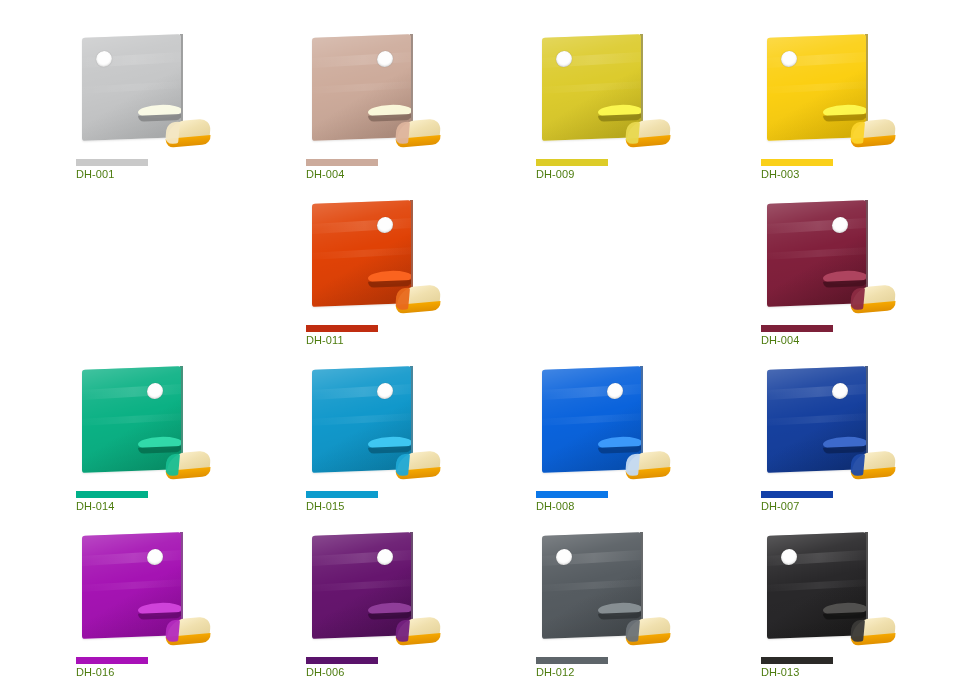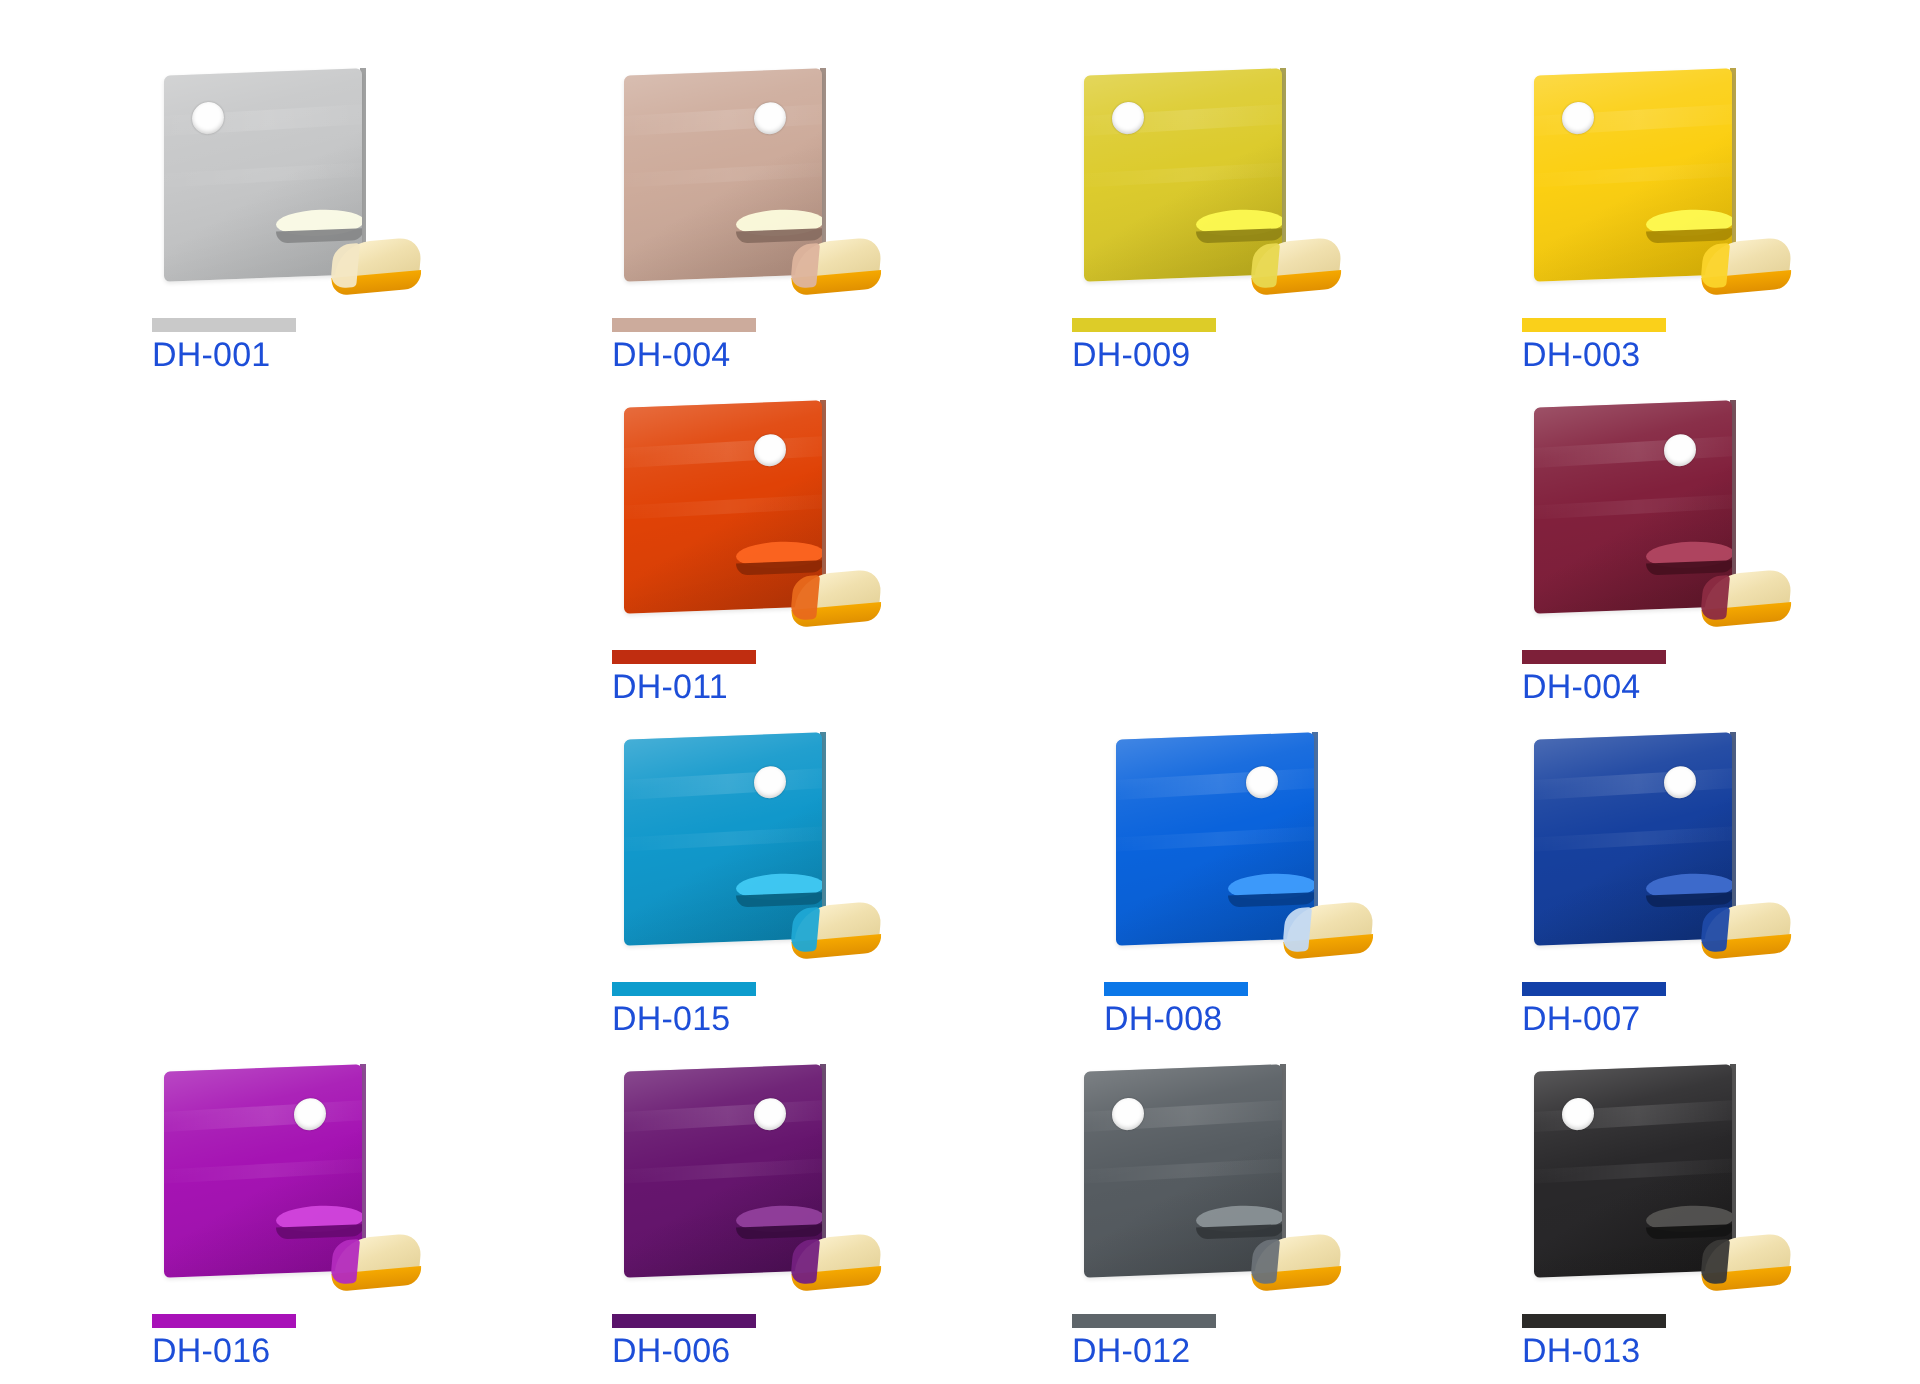--- a/index.html
+++ b/index.html
@@ -130,23 +130,23 @@
   .bar{
     position:absolute;
     left:6px;
     width:72px;
     height:7px;
   }
   
   .label{
     position:absolute;
     left:6px;
-    font-size:17px;
+    font-size:11px;
     letter-spacing:0.1px;
-    color:#1d4ed8;
+    color:#4d7c0f;
     white-space:nowrap;
   }
 </style>
 </head>
 <body style="background: rgb(255, 255, 255);">
 
 <div id="grid">
     <div class="cell" style="left: 70px; top: 26px;">
       <div class="plate-wrap">
         <div class="plate-edge" style="background: rgb(174, 176, 177);"></div>
@@ -260,41 +260,61 @@
         </div>
         <div class="chip">
           <div class="chip-body"></div>
           <div class="chip-gold"></div>
           <div class="chip-tint" style="background: rgb(140, 43, 66);"></div>
         </div>
       </div>
       <div class="bar" style="background: rgb(125, 32, 57); top: 133px;"></div>
       <div class="label" style="top: 142px;">DH-004</div>
     </div>
+    <div class="cell" style="left: 70px; top: 358px;">
+      <div class="plate-wrap">
+        <div class="plate-edge" style="background: rgb(7, 147, 105);"></div>
+        <div class="plate" style="background: linear-gradient(150deg, rgb(11, 177, 132) 0%, rgb(11, 177, 132) 55%, rgb(7, 147, 105) 100%);">
+          <div class="sheen"></div>
+          <div class="streak"></div>
+          <div class="streak2"></div>
+          <div class="hole tr"></div>
+          <div class="disc" style="background: rgb(47, 199, 155);"></div>
+          <div class="disc-edge" style="background: rgb(7, 147, 105);"></div>
+        </div>
+        <div class="chip">
+          <div class="chip-body"></div>
+          <div class="chip-gold"></div>
+          <div class="chip-tint" style="background: rgb(23, 189, 144);"></div>
+        </div>
+      </div>
+      <div class="bar" style="background: rgb(0, 176, 137); top: 133px;"></div>
+      <div class="label" style="top: 142px;">DH-014</div>
+    </div>
     <div class="cell" style="left: 300px; top: 358px;">
       <div class="plate-wrap">
         <div class="plate-edge" style="background: rgb(10, 126, 168);"></div>
         <div class="plate" style="background: linear-gradient(150deg, rgb(17, 152, 203) 0%, rgb(17, 152, 203) 55%, rgb(10, 126, 168) 100%);">
           <div class="sheen"></div>
           <div class="streak"></div>
           <div class="streak2"></div>
           <div class="hole tr"></div>
           <div class="disc" style="background: rgb(60, 182, 220);"></div>
           <div class="disc-edge" style="background: rgb(10, 126, 168);"></div>
         </div>
         <div class="chip">
           <div class="chip-body"></div>
           <div class="chip-gold"></div>
           <div class="chip-tint" style="background: rgb(31, 168, 212);"></div>
         </div>
       </div>
       <div class="bar" style="background: rgb(13, 156, 205); top: 133px;"></div>
       <div class="label" style="top: 142px;">DH-015</div>
     </div>
-    <div class="cell" style="left: 530px; top: 358px; margin-left: 16px;">
+    <div class="cell" style="left: 530px; top: 358px;">
       <div class="plate-wrap">
         <div class="plate-edge" style="background: rgb(6, 80, 182);"></div>
         <div class="plate" style="background: linear-gradient(150deg, rgb(10, 99, 220) 0%, rgb(10, 99, 220) 55%, rgb(6, 80, 182) 100%);">
           <div class="sheen"></div>
           <div class="streak"></div>
           <div class="streak2"></div>
           <div class="hole tr"></div>
           <div class="disc" style="background: rgb(58, 142, 232);"></div>
           <div class="disc-edge" style="background: rgb(6, 80, 182);"></div>
         </div>

